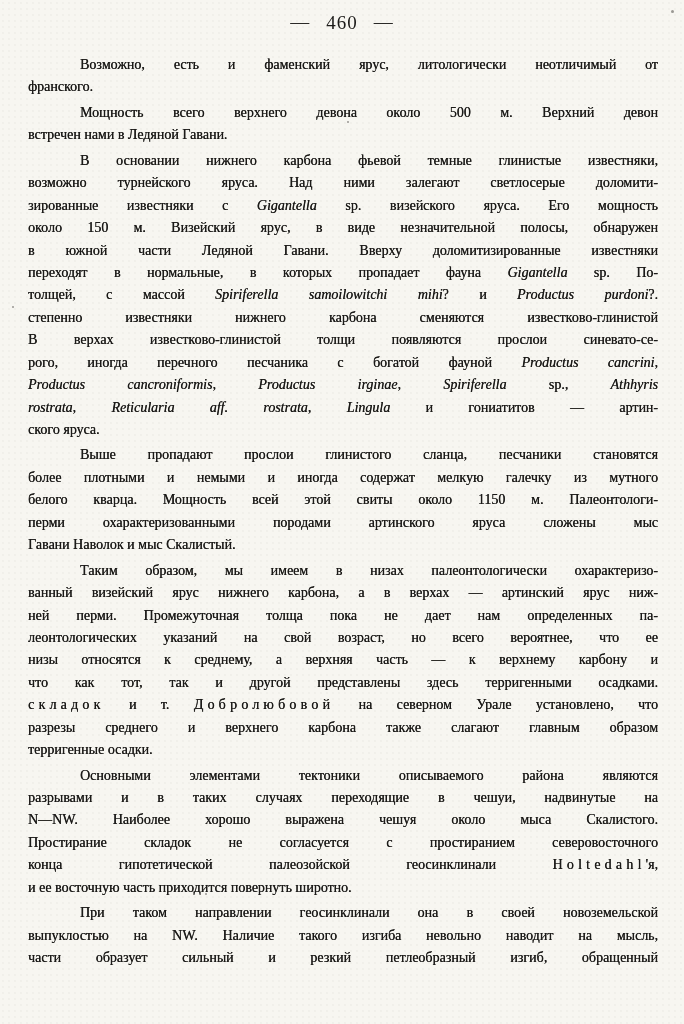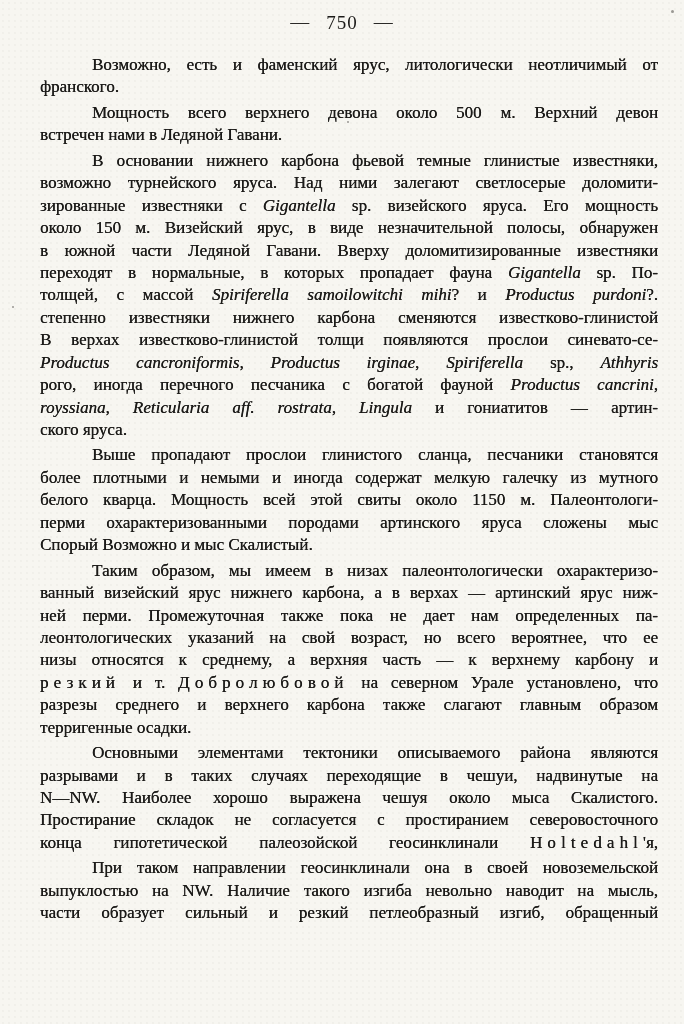--- a/index.html
+++ b/index.html
@@ -27,22 +27,22 @@
     margin-top:12px;
     display:flex;
     justify-content:center;
     align-items:center;
     gap:16px;
     font-size:19px;
     letter-spacing:1px;
   }
   .running-head .dash{position:relative; top:-1px;}
   .page-body{
-    margin:20px 26px 0 40px; 
-    font-size:17px;
+    margin:20px 26px 0 28px; 
+    font-size:14px;
   }
   .para{margin:0;}
   .para + .para{margin-top:3px;}
   .line{
     line-height:22.45px;
     height:22.45px;
     text-align:justify;
     text-align-last:justify;
     white-space:nowrap;
     text-shadow:0.25px 0 0 var(--ink);
@@ -57,21 +57,21 @@
     background:rgba(40,38,34,0.45);
     border-radius:50%;
   }
 </style>
 </head>
 <body>
 
 <div class="page">
   <div class="running-head">
     <span class="dash">—</span>
-    <span class="num">750</span>
+    <span class="num">460</span>
     <span class="dash">—</span>
   </div>
 
   <div class="page-body">
       <div class="para">
         <div class="line first"><span class="r-n">Возможно, есть и фаменский ярус, литологически неотличимый от</span></div>
         <div class="line last"><span class="r-n">франского.</span></div>
       </div>
       <div class="para">
         <div class="line first"><span class="r-n">Мощность всего верхнего девона около 500 м. Верхний девон</span></div>
@@ -80,48 +80,50 @@
       <div class="para">
         <div class="line first"><span class="r-n">В основании нижнего карбона фьевой темные глинистые известняки,</span></div>
         <div class="line"><span class="r-n">возможно турнейского яруса. Над ними залегают светлосерые доломити-</span></div>
         <div class="line"><span class="r-n">зированные известняки с </span><span class="r-i">Gigantella</span><span class="r-n"> sp. визейского яруса. Его мощность</span></div>
         <div class="line"><span class="r-n">около 150 м. Визейский ярус, в виде незначительной полосы, обнаружен</span></div>
         <div class="line"><span class="r-n">в южной части Ледяной Гавани. Вверху доломитизированные известняки</span></div>
         <div class="line"><span class="r-n">переходят в нормальные, в которых пропадает фауна </span><span class="r-i">Gigantella</span><span class="r-n"> sp. По-</span></div>
         <div class="line"><span class="r-n">толщей, с массой </span><span class="r-i">Spiriferella samoilowitchi mihi</span><span class="r-n">? и </span><span class="r-i">Productus purdoni</span><span class="r-n">?.</span></div>
         <div class="line"><span class="r-n">степенно известняки нижнего карбона сменяются известково-глинистой</span></div>
         <div class="line"><span class="r-n">В верхах известково-глинистой толщи появляются прослои синевато-се-</span></div>
+        <div class="line"><span class="r-n">рого, иногда перечного песчаника с богатой фауной </span><span class="r-i">Productus cancrini</span><span class="r-n">,</span></div>
         <div class="line"><span class="r-i">Productus cancroniformis</span><span class="r-n">, </span><span class="r-i">Productus irginae</span><span class="r-n">, </span><span class="r-i">Spiriferella</span><span class="r-n"> sp., </span><span class="r-i">Athhyris</span></div>
-        <div class="line"><span class="r-n">рого, иногда перечного песчаника с богатой фауной </span><span class="r-i">Productus cancrini</span><span class="r-n">,</span></div>
-        <div class="line"><span class="r-i">royssiana</span><span class="r-n">, </span><span class="r-i">Reticularia aff. rostrata</span><span class="r-n">, </span><span class="r-i">Lingula</span><span class="r-n"> и гониатитов — артин-</span></div>
+        <div class="line"><span class="r-i">rostrata</span><span class="r-n">, </span><span class="r-i">Reticularia aff. rostrata</span><span class="r-n">, </span><span class="r-i">Lingula</span><span class="r-n"> и гониатитов — артин-</span></div>
         <div class="line last"><span class="r-n">ского яруса.</span></div>
       </div>
       <div class="para">
         <div class="line first"><span class="r-n">Выше пропадают прослои глинистого сланца, песчаники становятся</span></div>
         <div class="line"><span class="r-n">более плотными и немыми и иногда содержат мелкую галечку из мутного</span></div>
         <div class="line"><span class="r-n">белого кварца. Мощность всей этой свиты около 1150 м. Палеонтологи-</span></div>
         <div class="line"><span class="r-n">перми охарактеризованными породами артинского яруса сложены мыс</span></div>
-        <div class="line last"><span class="r-n">Спорый Возможно и мыс Скалистый.</span></div>
+        <div class="line last"><span class="r-n">Гавани Наволок и мыс Скалистый.</span></div>
       </div>
       <div class="para">
         <div class="line first"><span class="r-n">Таким образом, мы имеем в низах палеонтологически охарактеризо-</span></div>
         <div class="line"><span class="r-n">ванный визейский ярус нижнего карбона, а в верхах — артинский ярус ниж-</span></div>
-        <div class="line"><span class="r-n">ней перми. Промежуточная также пока не дает нам определенных па-</span></div>
+        <div class="line"><span class="r-n">ней перми. Промежуточная толща пока не дает нам определенных па-</span></div>
         <div class="line"><span class="r-n">леонтологических указаний на свой возраст, но всего вероятнее, что ее</span></div>
         <div class="line"><span class="r-n">низы относятся к среднему, а верхняя часть — к верхнему карбону и</span></div>
-        <div class="line"><span class="r-sp">резкий</span><span class="r-n"> и т. </span><span class="r-sp">Добролюбовой</span><span class="r-n"> на северном Урале установлено, что</span></div>
+        <div class="line"><span class="r-n">что как тот, так и другой представлены здесь терригенными осадками.</span></div>
+        <div class="line"><span class="r-sp">складок</span><span class="r-n"> и т. </span><span class="r-sp">Добролюбовой</span><span class="r-n"> на северном Урале установлено, что</span></div>
         <div class="line"><span class="r-n">разрезы среднего и верхнего карбона также слагают главным образом</span></div>
         <div class="line last"><span class="r-n">терригенные осадки.</span></div>
       </div>
       <div class="para">
         <div class="line first"><span class="r-n">Основными элементами тектоники описываемого района являются</span></div>
         <div class="line"><span class="r-n">разрывами и в таких случаях переходящие в чешуи, надвинутые на</span></div>
         <div class="line"><span class="r-n">N—NW. Наиболее хорошо выражена чешуя около мыса Скалистого.</span></div>
         <div class="line"><span class="r-n">Простирание складок не согласуется с простиранием северовосточного</span></div>
         <div class="line"><span class="r-n">конца гипотетической палеозойской геосинклинали </span><span class="r-sp">Holtedahl</span><span class="r-n">'я,</span></div>
+        <div class="line last"><span class="r-n">и ее восточную часть приходится повернуть широтно.</span></div>
       </div>
       <div class="para cont">
         <div class="line first"><span class="r-n">При таком направлении геосинклинали она в своей новоземельской</span></div>
         <div class="line last"><span class="r-n">выпуклостью на NW. Наличие такого изгиба невольно наводит на мысль,</span></div>
         <div class="line"><span class="r-n">части образует сильный и резкий петлеобразный изгиб, обращенный</span></div>
       </div>
     </div>
 
   <div class="speck" style="left:671px;top:10px;width:3px;height:3px;"></div>
   <div class="speck" style="left:347px;top:121px;width:2px;height:2px;"></div>

